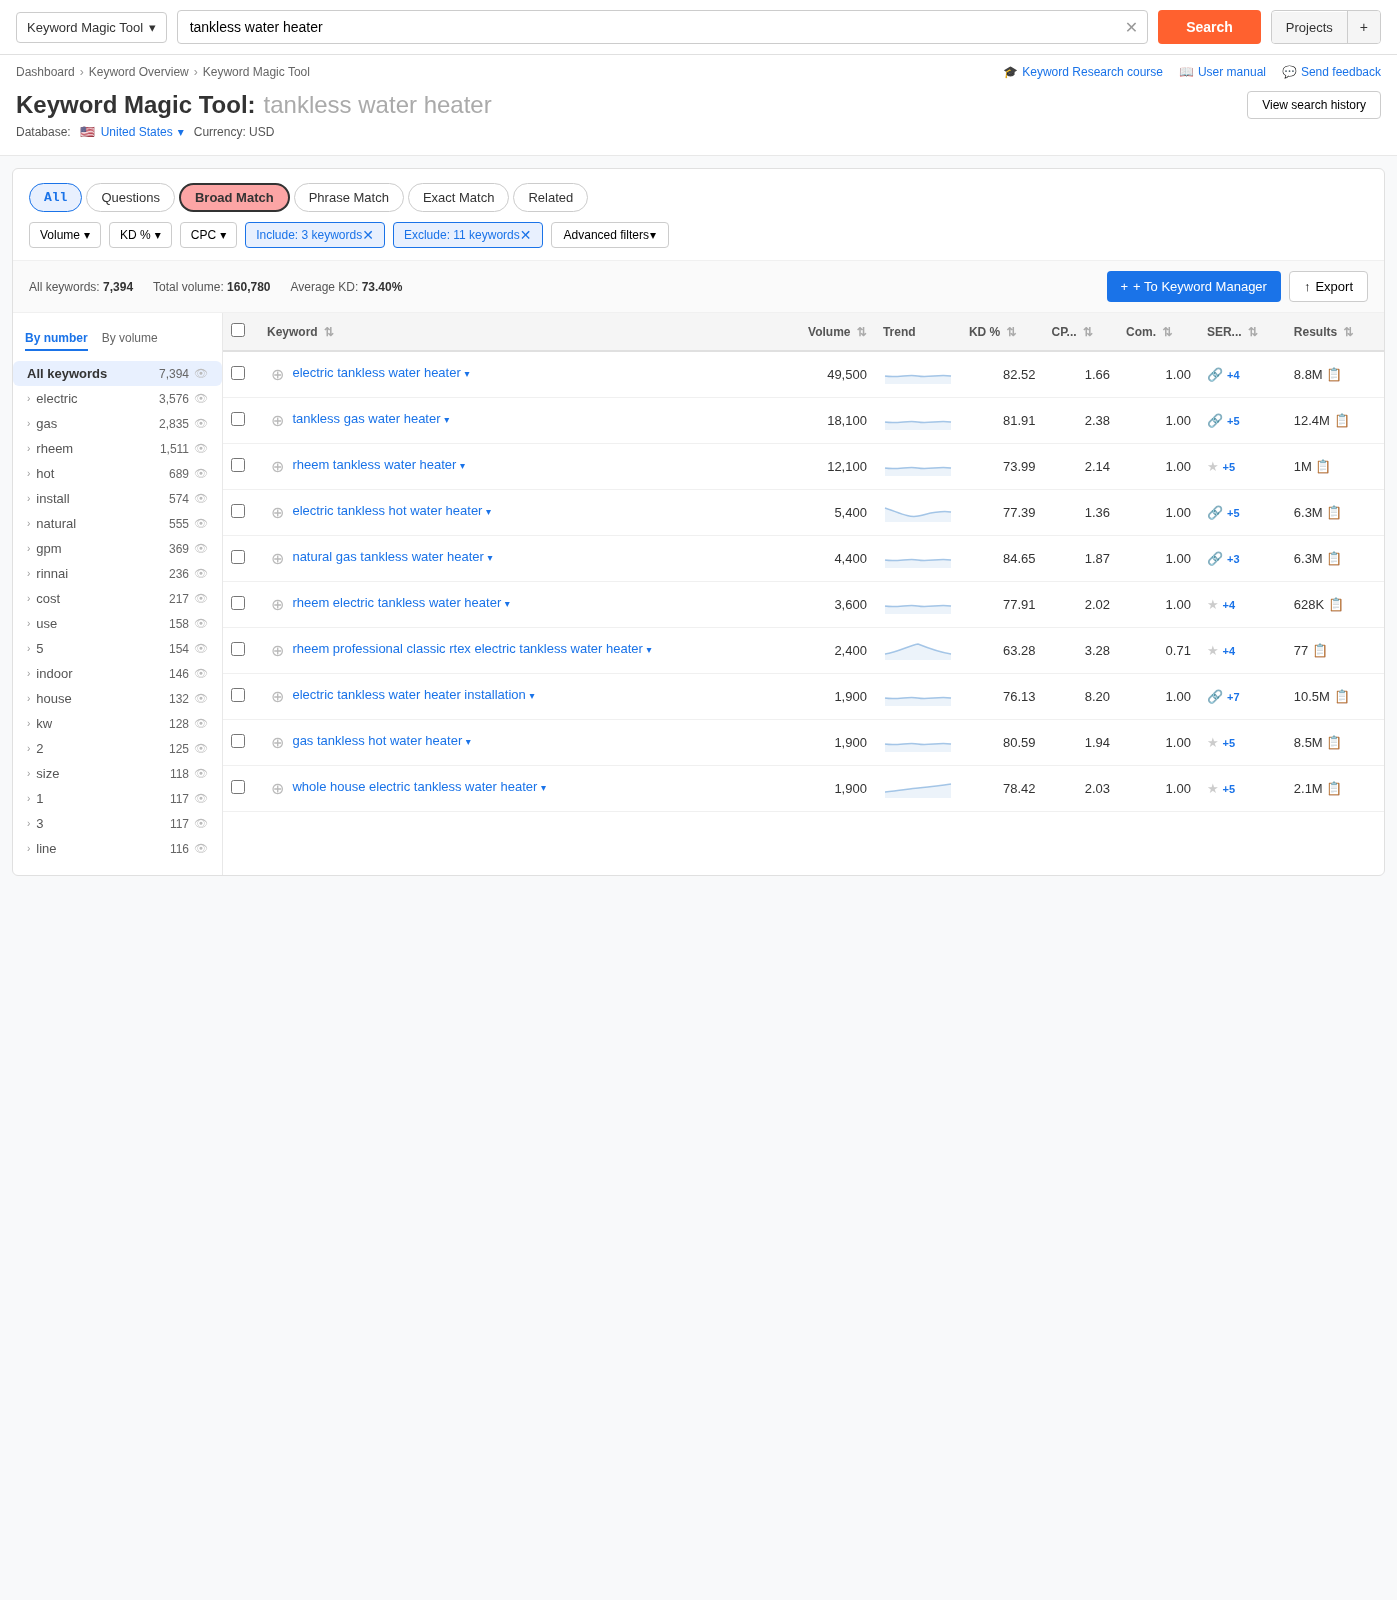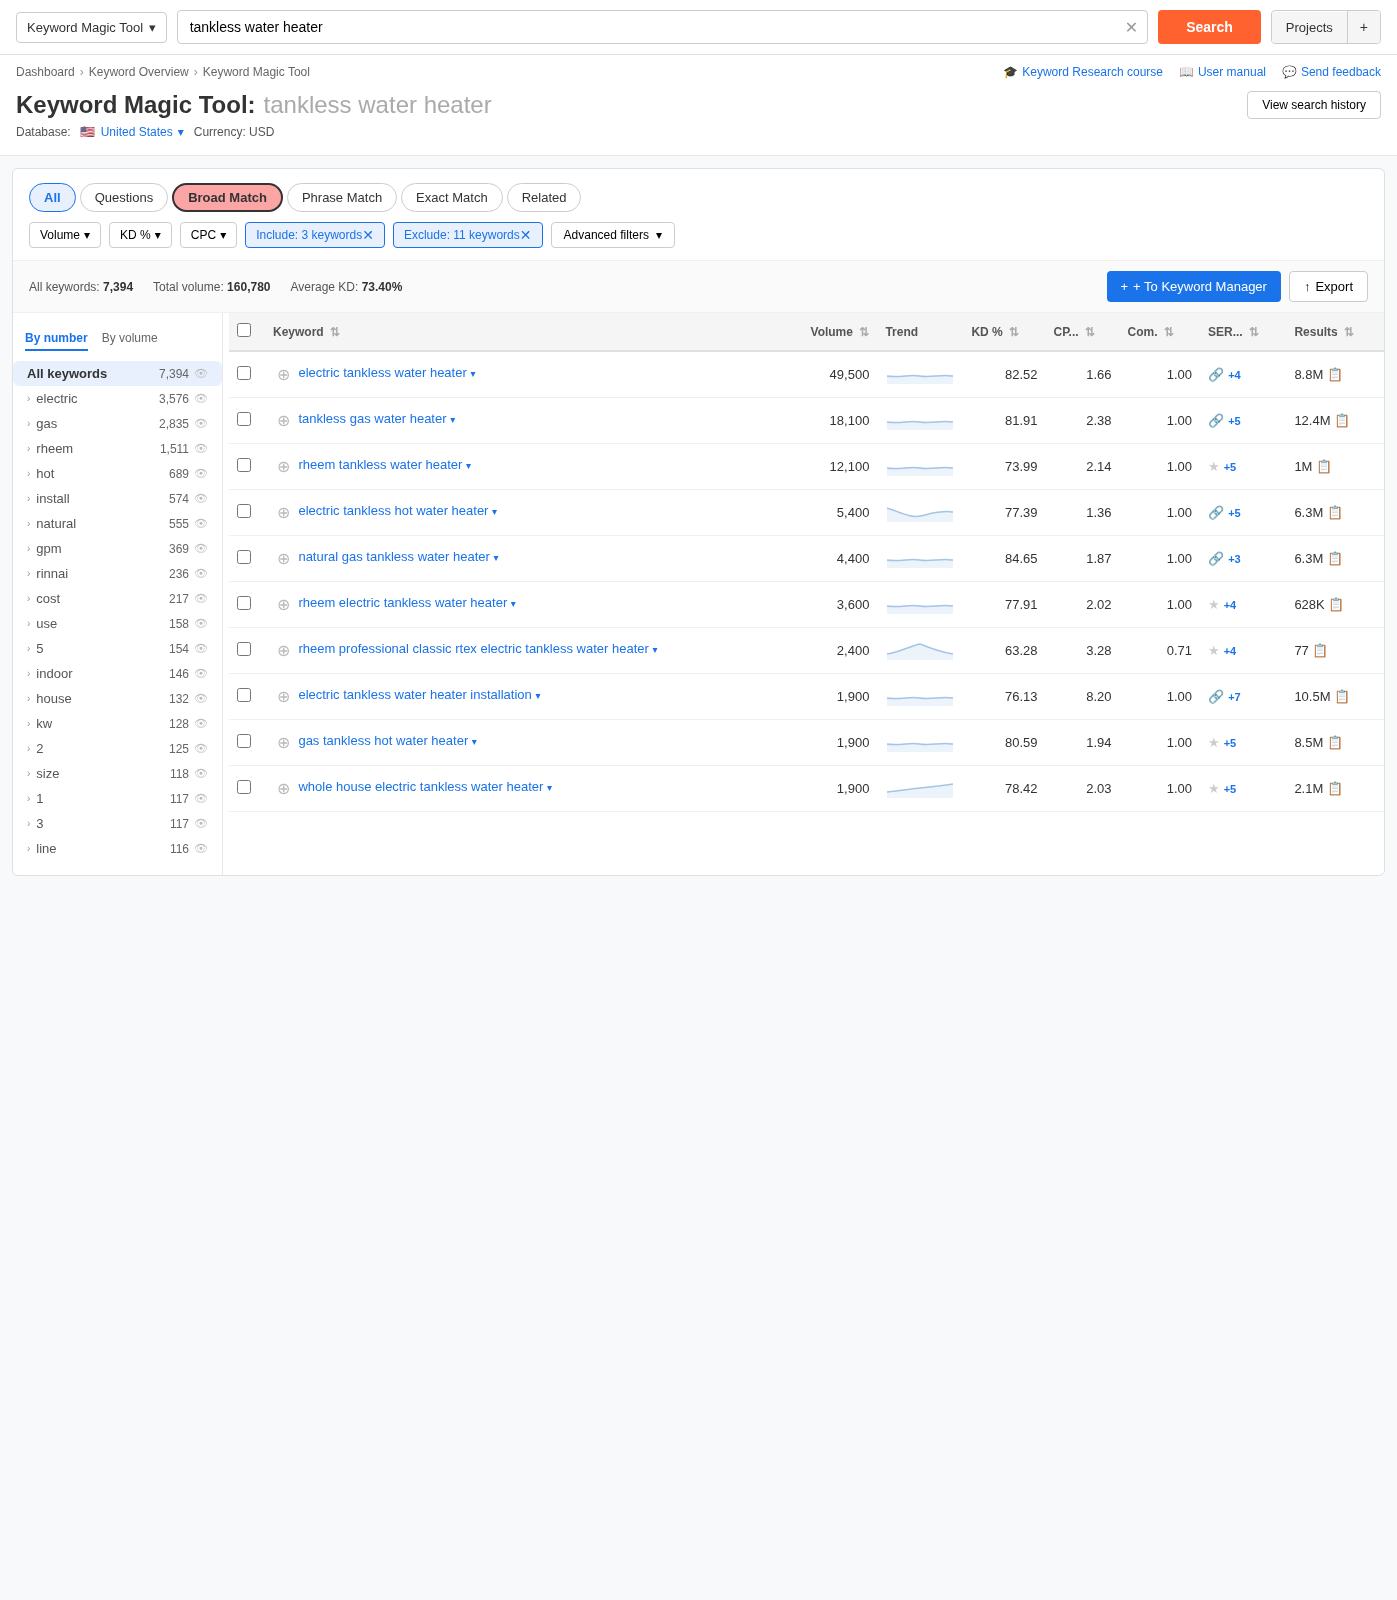--- a/index.html
+++ b/index.html
@@ -173,20 +173,21 @@
       padding: 5px 14px;
       font-size: 13px;
       cursor: pointer;
       color: #333;
     }
     .match-tab.all-active {
       background: #e8f0fe;
       border-color: #1a73e8;
       color: #1a73e8;
       font-weight: 700;
+      font-family: Liberation Mono, monospace;
     }
     .match-tab.broad-active {
       background: #fca5a5;
       border: 2px solid #333;
       color: #333;
       font-weight: 600;
     }
     .filter-pills {
       display: flex;
       align-items: center;
@@ -223,21 +224,21 @@
     }
     .adv-filter {
       border: 1px solid #ccc;
       border-radius: 4px;
       padding: 5px 12px;
       font-size: 12px;
       background: #fff;
       cursor: pointer;
       display: flex;
       align-items: center;
-      gap: 7px;
+      gap: 1px;
     }
 
     
     .stats-row {
       display: flex;
       align-items: center;
       justify-content: space-between;
       padding: 10px 16px;
       border-top: 1px solid #f0f0f0;
       border-bottom: 1px solid #f0f0f0;
@@ -275,21 +276,21 @@
       font-size: 13px;
       cursor: pointer;
       display: flex;
       align-items: center;
       gap: 5px;
     }
 
     
     .content-layout {
       display: flex;
-      gap: 6px;
+      gap: 0;
     }
 
     
     .sidebar {
       width: 210px;
       min-width: 210px;
       border-right: 1px solid #e8e8e8;
       padding: 14px 0;
     }
     .sidebar-nav-tabs {

